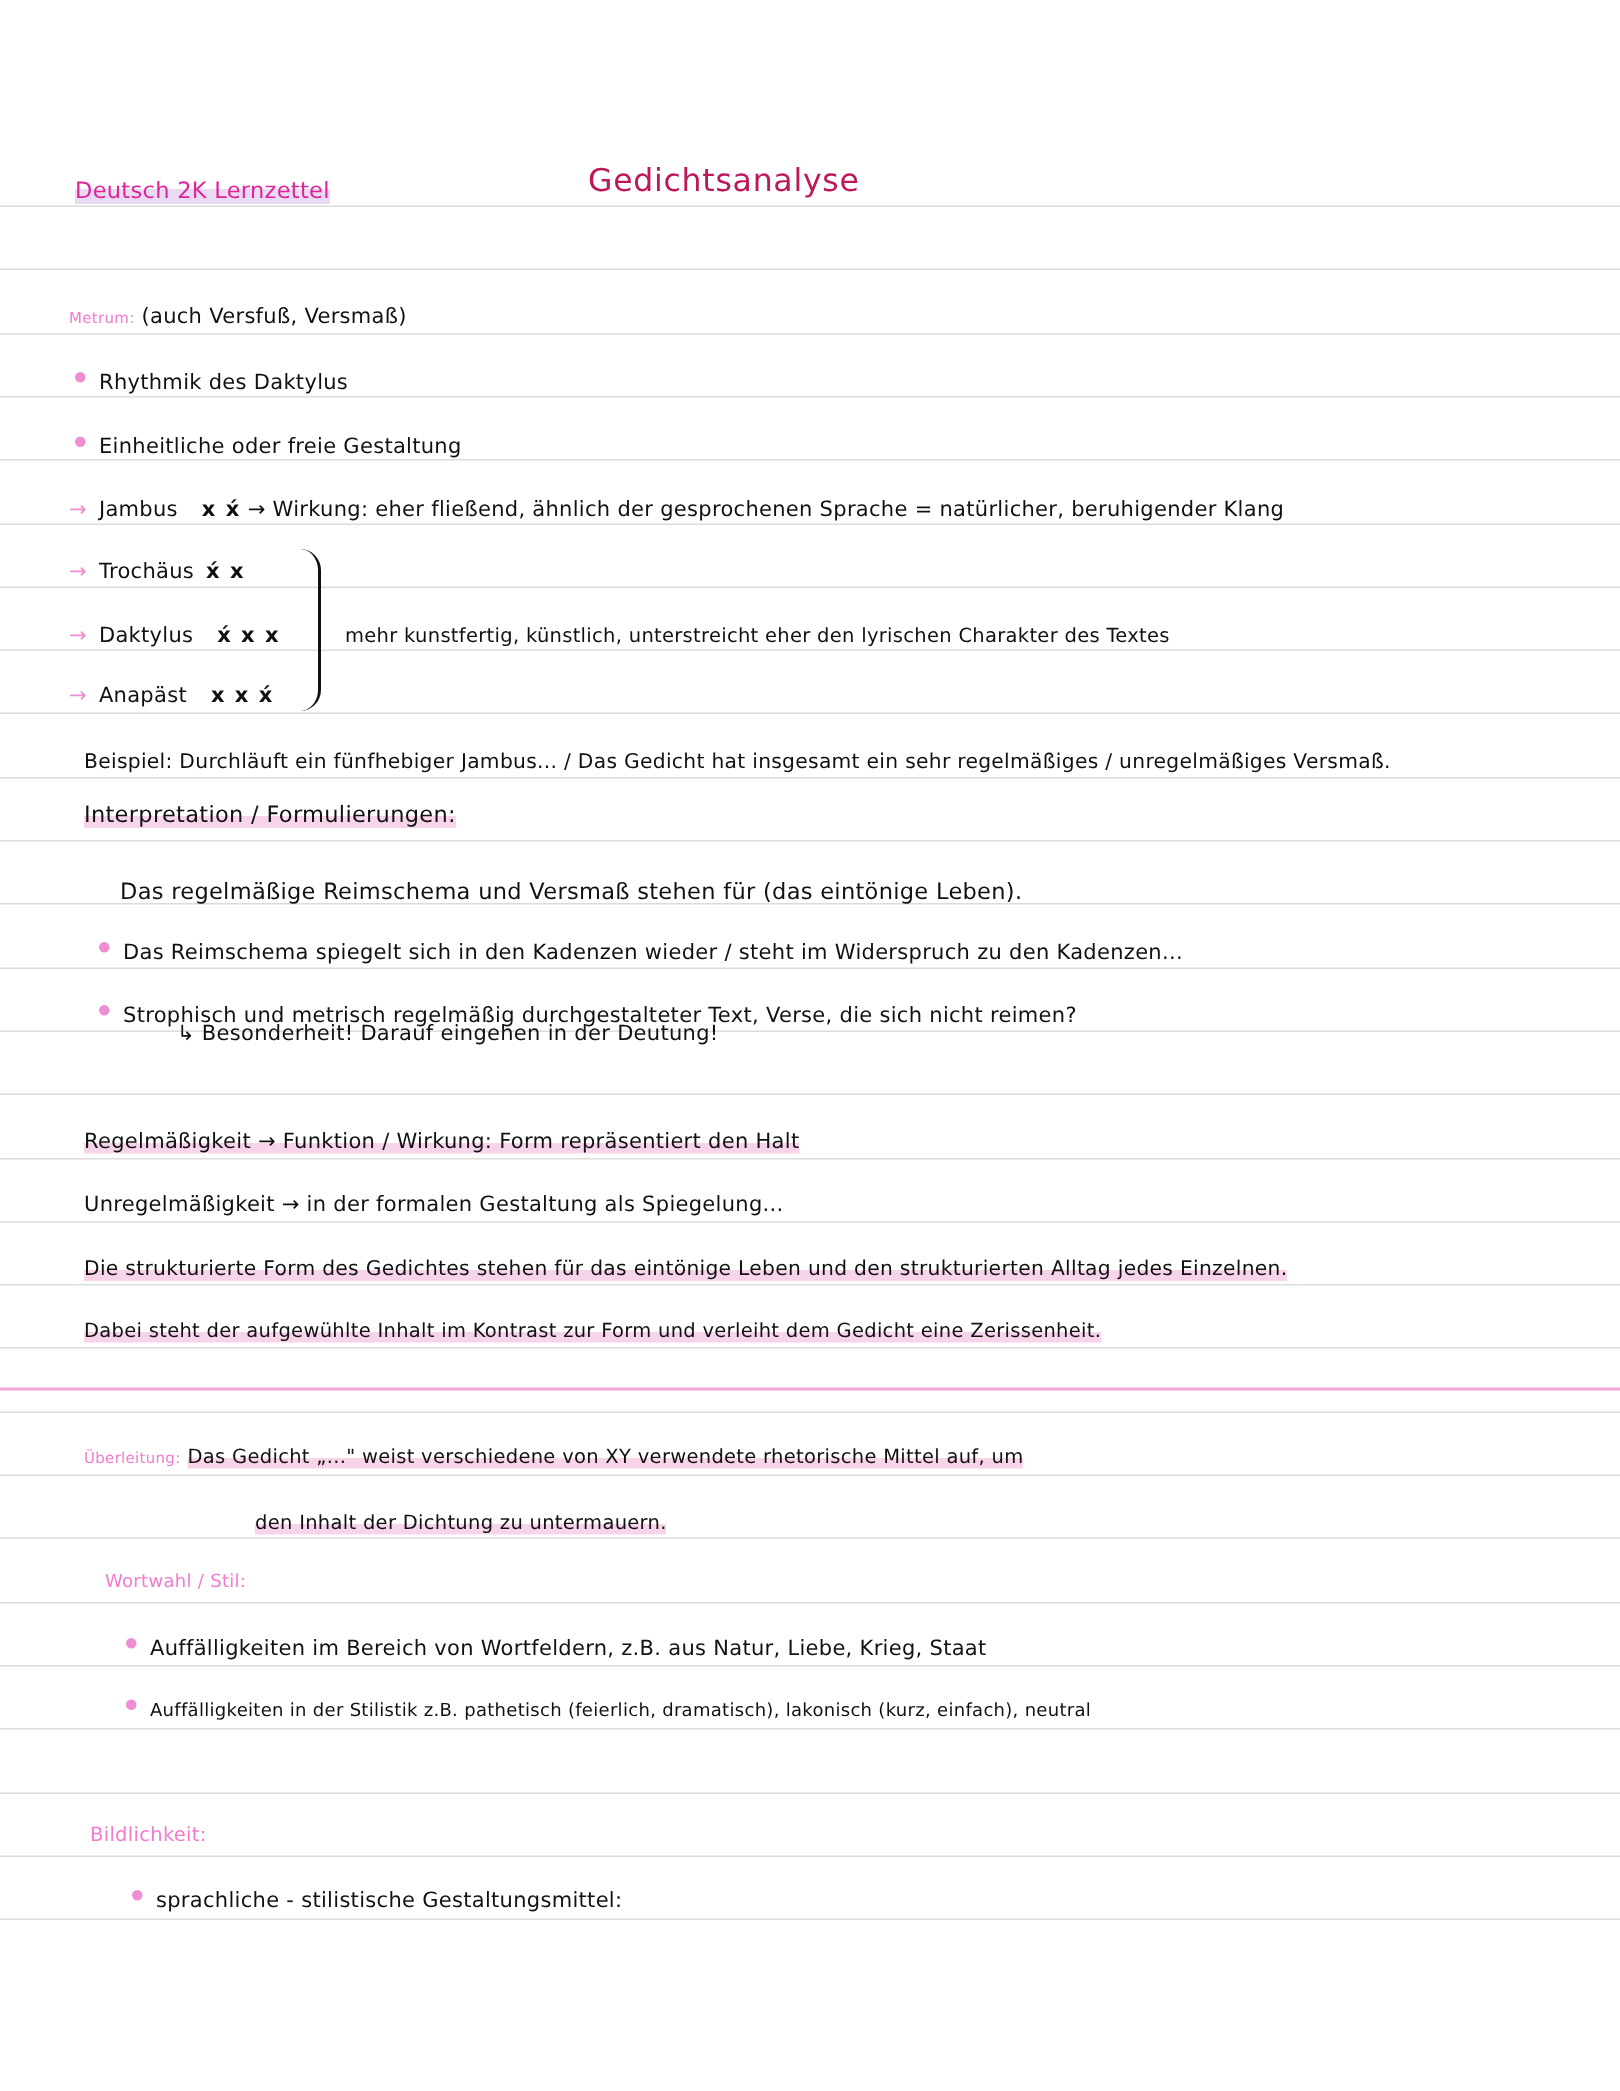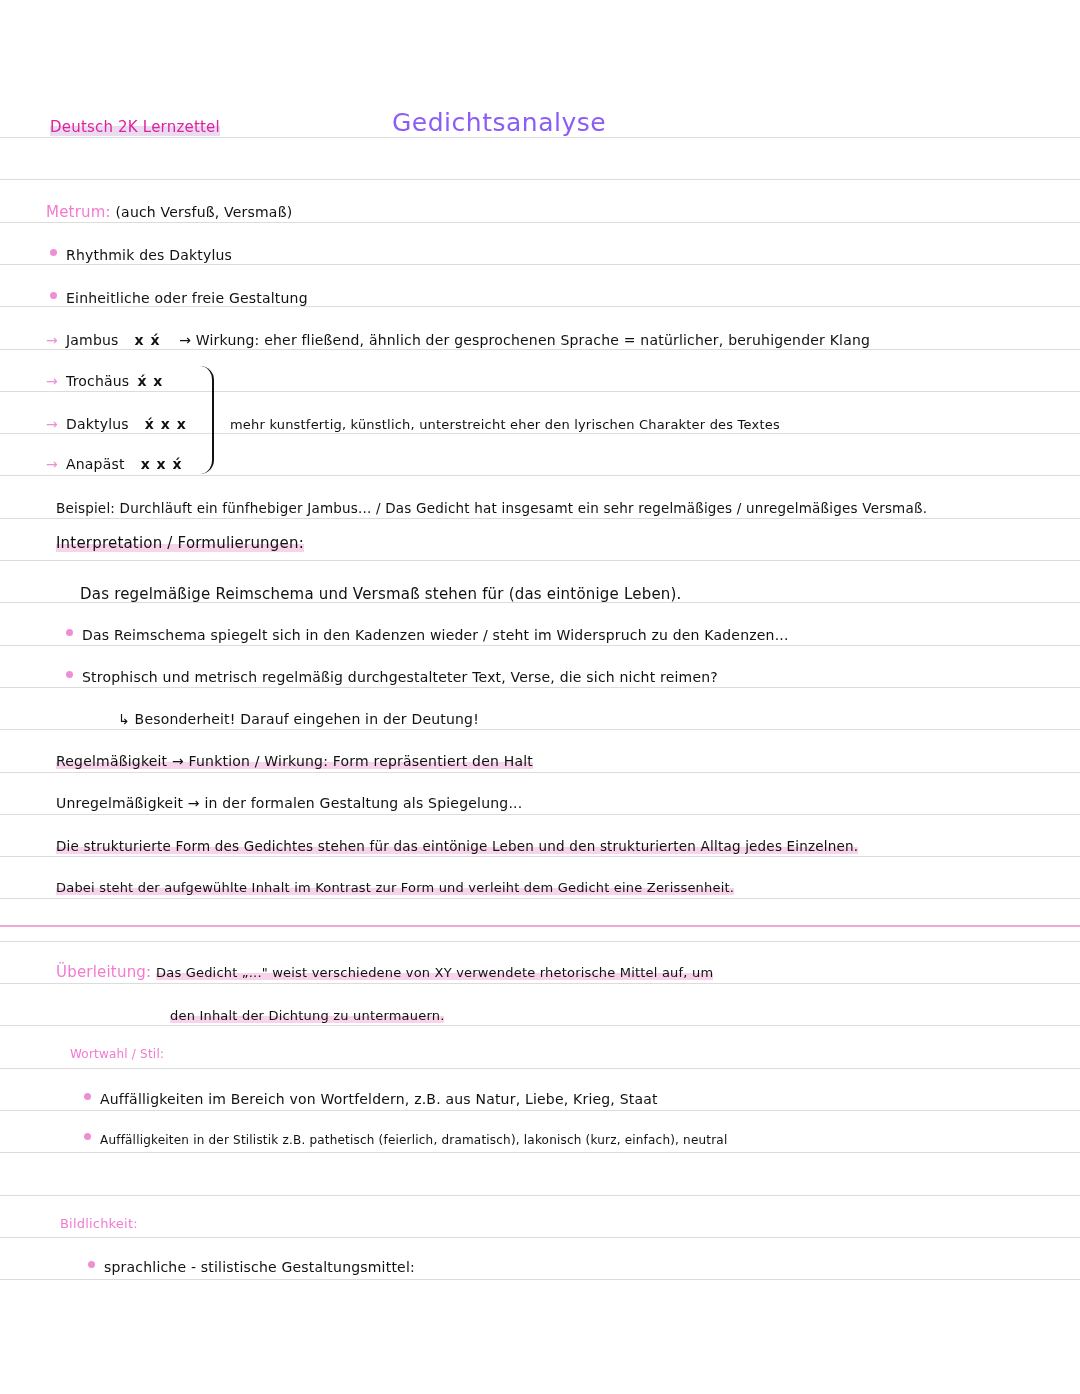--- a/index.html
+++ b/index.html
@@ -11,23 +11,23 @@
     }
     .rule {
       position: absolute; left: 0; width: 1080px; height: 1px;
       background: #dcdcdc;
     }
     .rule.pink { background: #f2a6d6; height: 2px; }
     .ln {
       position: absolute; white-space: nowrap;
       font-size: 14px; letter-spacing: 0.2px;
     }
-    .pink-hdr { color: #f27ad0; font-size: 15px; }
+    .pink-hdr { color: #f27ad0; font-size: 10px; }
     .magenta { color: #e0239a; font-size: 15px; }
-    .title { font-size: 25px; color: #8b5cf6; letter-spacing: 0.5px; }
+    .title { font-size: 21px; color: #be185d; letter-spacing: 0.5px; }
     .hl { background: linear-gradient(transparent 55%, #f8d4ea 55%); }
     .hl-lav { background: linear-gradient(transparent 45%, #eadbf3 45%); margin-top: 44px; }
     .dot {
       display: inline-block; width: 7px; height: 7px; border-radius: 50%;
       background: #ee8fd3; margin-right: 9px; vertical-align: 4px;
     }
     .arr { color: #ee8fd3; margin-right: 8px; }
     .meter { margin-left: 16px; font-weight: bold; letter-spacing: 1px; }
     .brace {
       position: absolute; left: 198px; top: 366px; width: 14px; height: 108px;
@@ -80,21 +80,21 @@
 </div>
 <div class="ln" style="left:50px; top:247px">
   <span class="dot"></span><span>Rhythmik des Daktylus</span>
 </div>
 <div class="ln" style="left:50px; top:290px">
   <span class="dot"></span><span>Einheitliche oder freie Gestaltung</span>
 </div>
 
 <div class="ln" style="left:46px; top:332px">
   <span class="arr">→</span><span>Jambus</span><span class="meter">x x́</span>
-  <span style="margin-left:14px">→ Wirkung: eher fließend, ähnlich der gesprochenen Sprache = natürlicher, beruhigender Klang</span>
+  <span style="">→ Wirkung: eher fließend, ähnlich der gesprochenen Sprache = natürlicher, beruhigender Klang</span>
 </div>
 <div class="ln" style="left:46px; top:373px">
   <span class="arr">→</span><span>Trochäus</span><span class="meter" style="margin-left:8px">x́ x</span>
 </div>
 <div class="ln" style="left:46px; top:416px">
   <span class="arr">→</span><span>Daktylus</span><span class="meter">x́ x x</span>
 </div>
 <div class="ln" style="left:46px; top:456px">
   <span class="arr">→</span><span>Anapäst</span><span class="meter">x x x́</span>
 </div>
@@ -106,21 +106,21 @@
 <div class="ln" style="left:56px; top:534px; font-size:15px">
   <span class="hl">Interpretation / Formulierungen:</span>
 </div>
 <div class="ln" style="left:80px; top:585px; font-size:15px">Das regelmäßige Reimschema und Versmaß stehen für (das eintönige Leben).</div>
 <div class="ln" style="left:66px; top:627px">
   <span class="dot"></span><span>Das Reimschema spiegelt sich in den Kadenzen wieder / steht im Widerspruch zu den Kadenzen...</span>
 </div>
 <div class="ln" style="left:66px; top:669px">
   <span class="dot"></span><span>Strophisch und metrisch regelmäßig durchgestalteter Text, Verse, die sich nicht reimen?</span>
 </div>
-<div class="ln" style="left:118px; top:711px">↳ Besonderheit! Darauf eingehen in der Deutung!</div>
+<div class="ln" style="left:118px; top:681px">↳ Besonderheit! Darauf eingehen in der Deutung!</div>
 
 <div class="ln" style="left:56px; top:753px">
   <span class="hl">Regelmäßigkeit → Funktion / Wirkung: Form repräsentiert den Halt</span>
 </div>
 <div class="ln" style="left:56px; top:795px">Unregelmäßigkeit → in der formalen Gestaltung als Spiegelung...</div>
 
 <div class="ln" style="left:56px; top:838px; font-size:13.5px">
   <span class="hl">Die strukturierte Form des Gedichtes stehen für das eintönige Leben und den strukturierten Alltag jedes Einzelnen.</span>
 </div>
 <div class="ln" style="left:56px; top:880px; font-size:13px">

